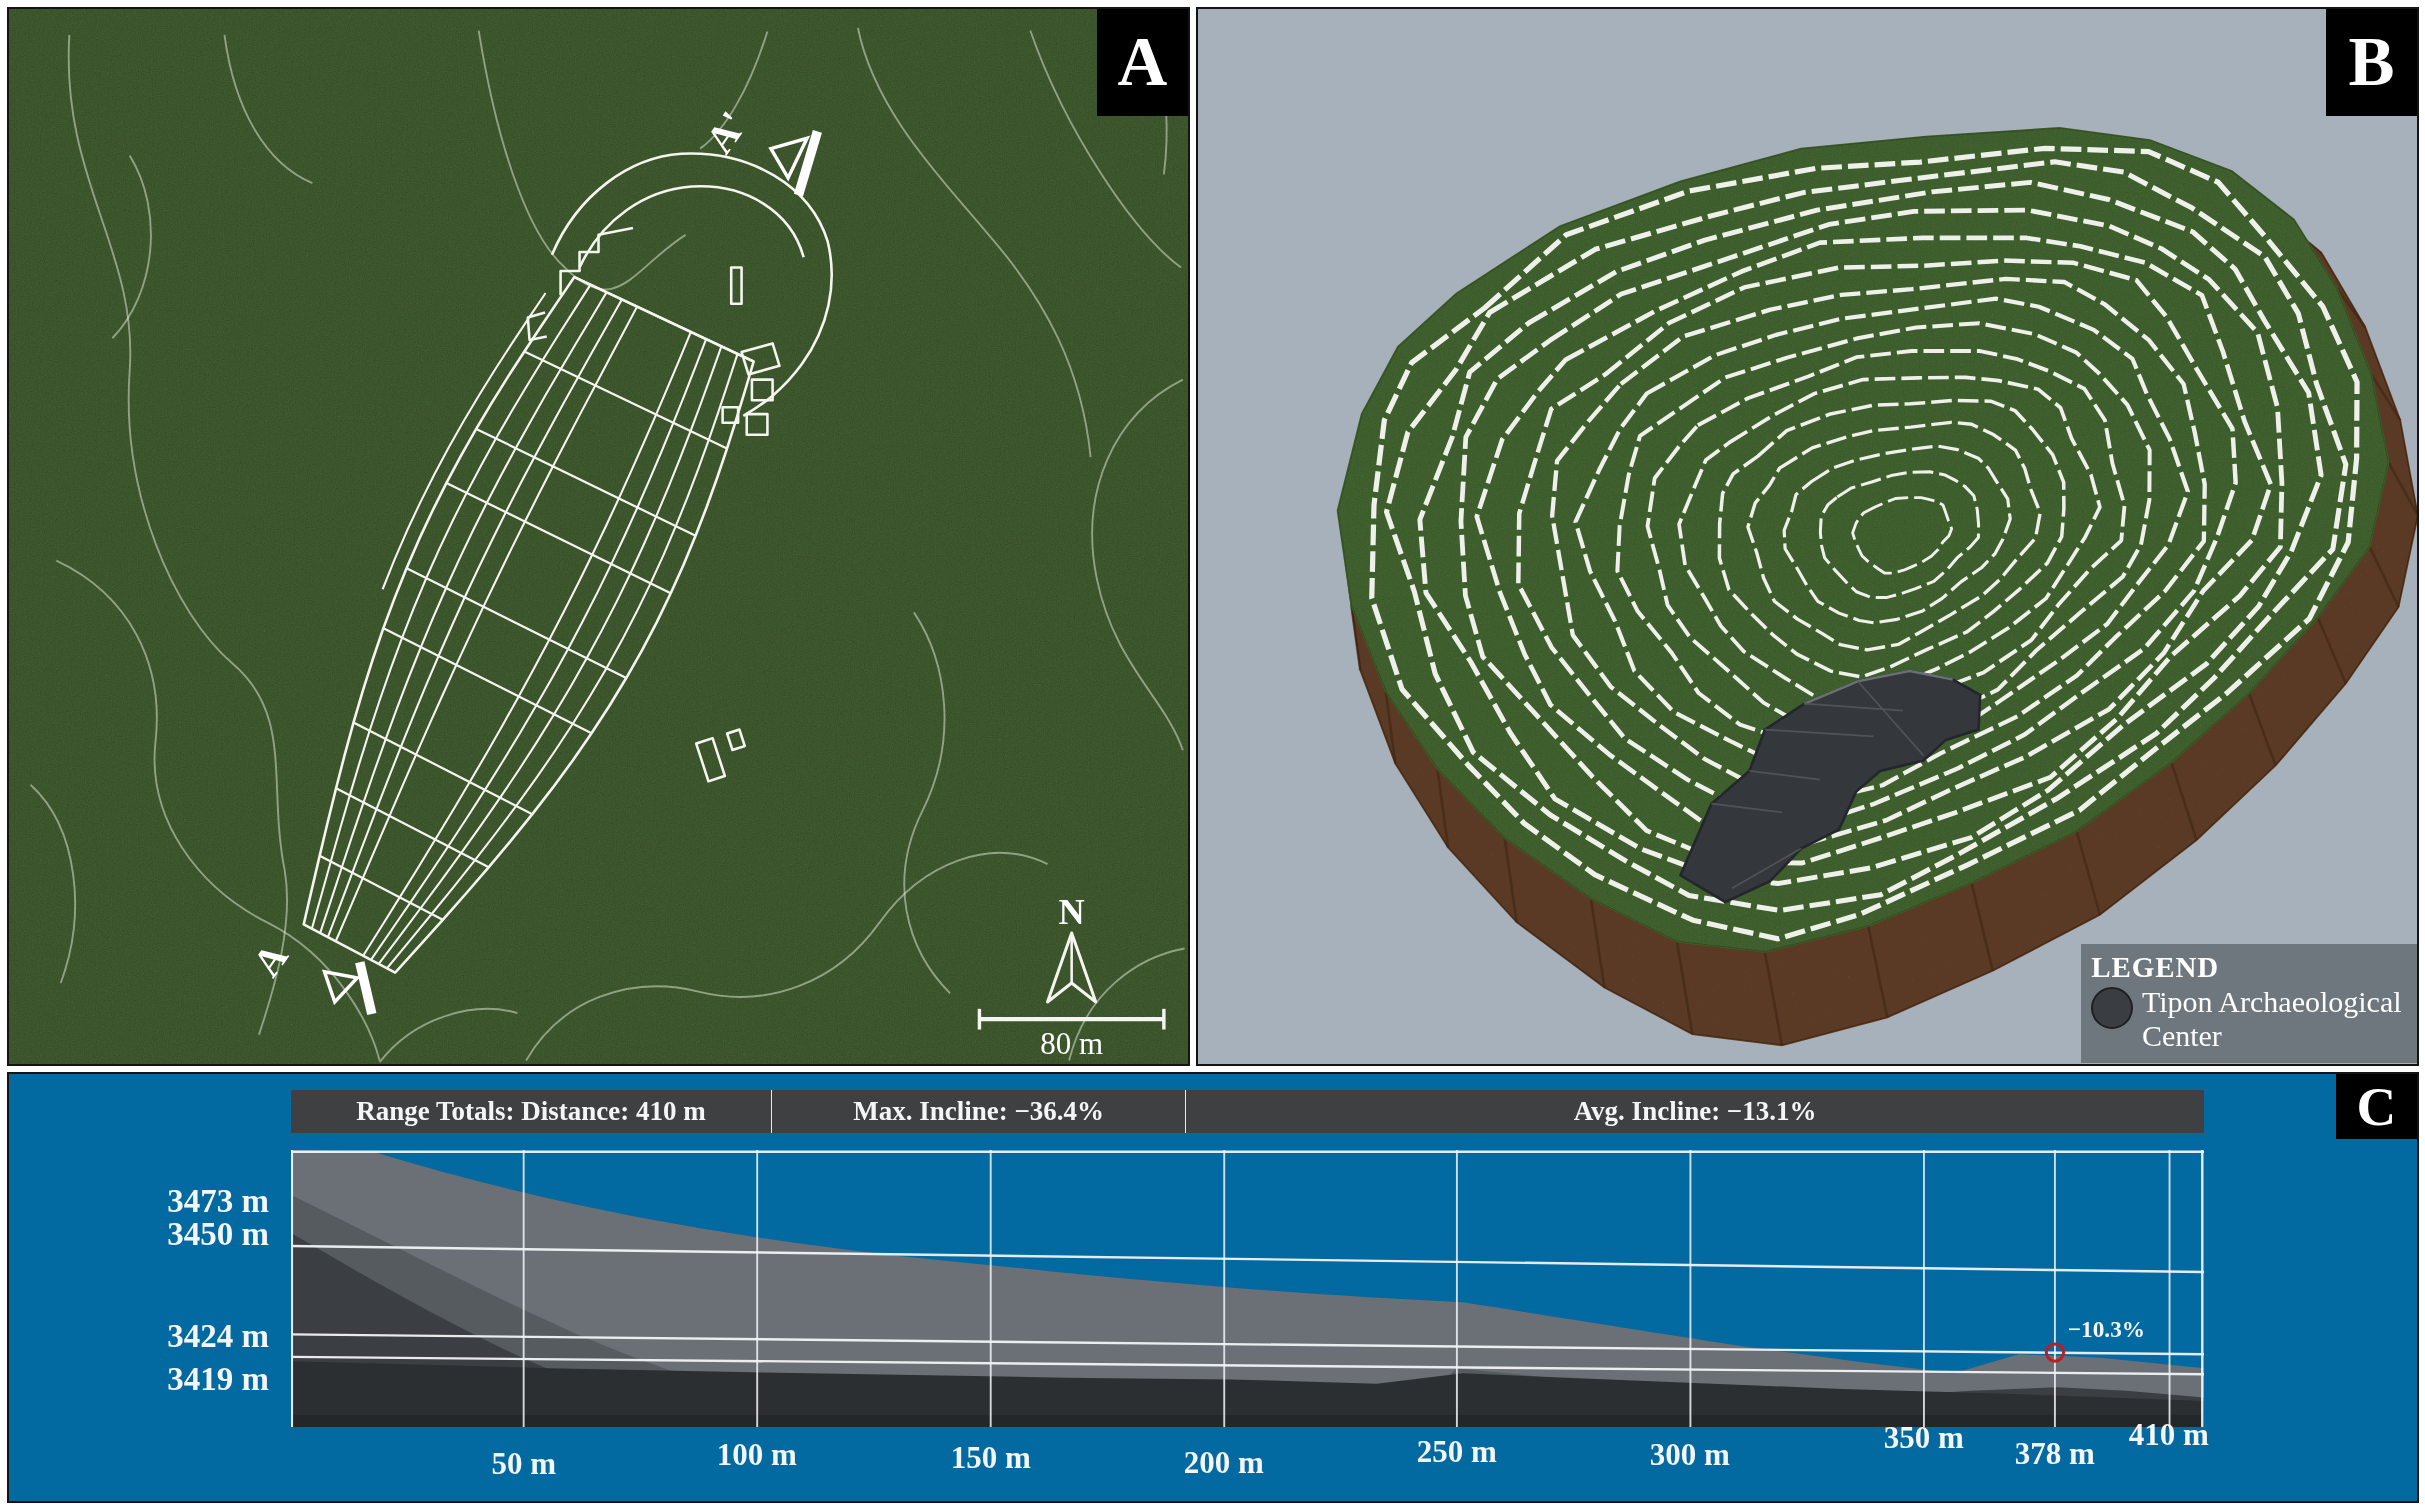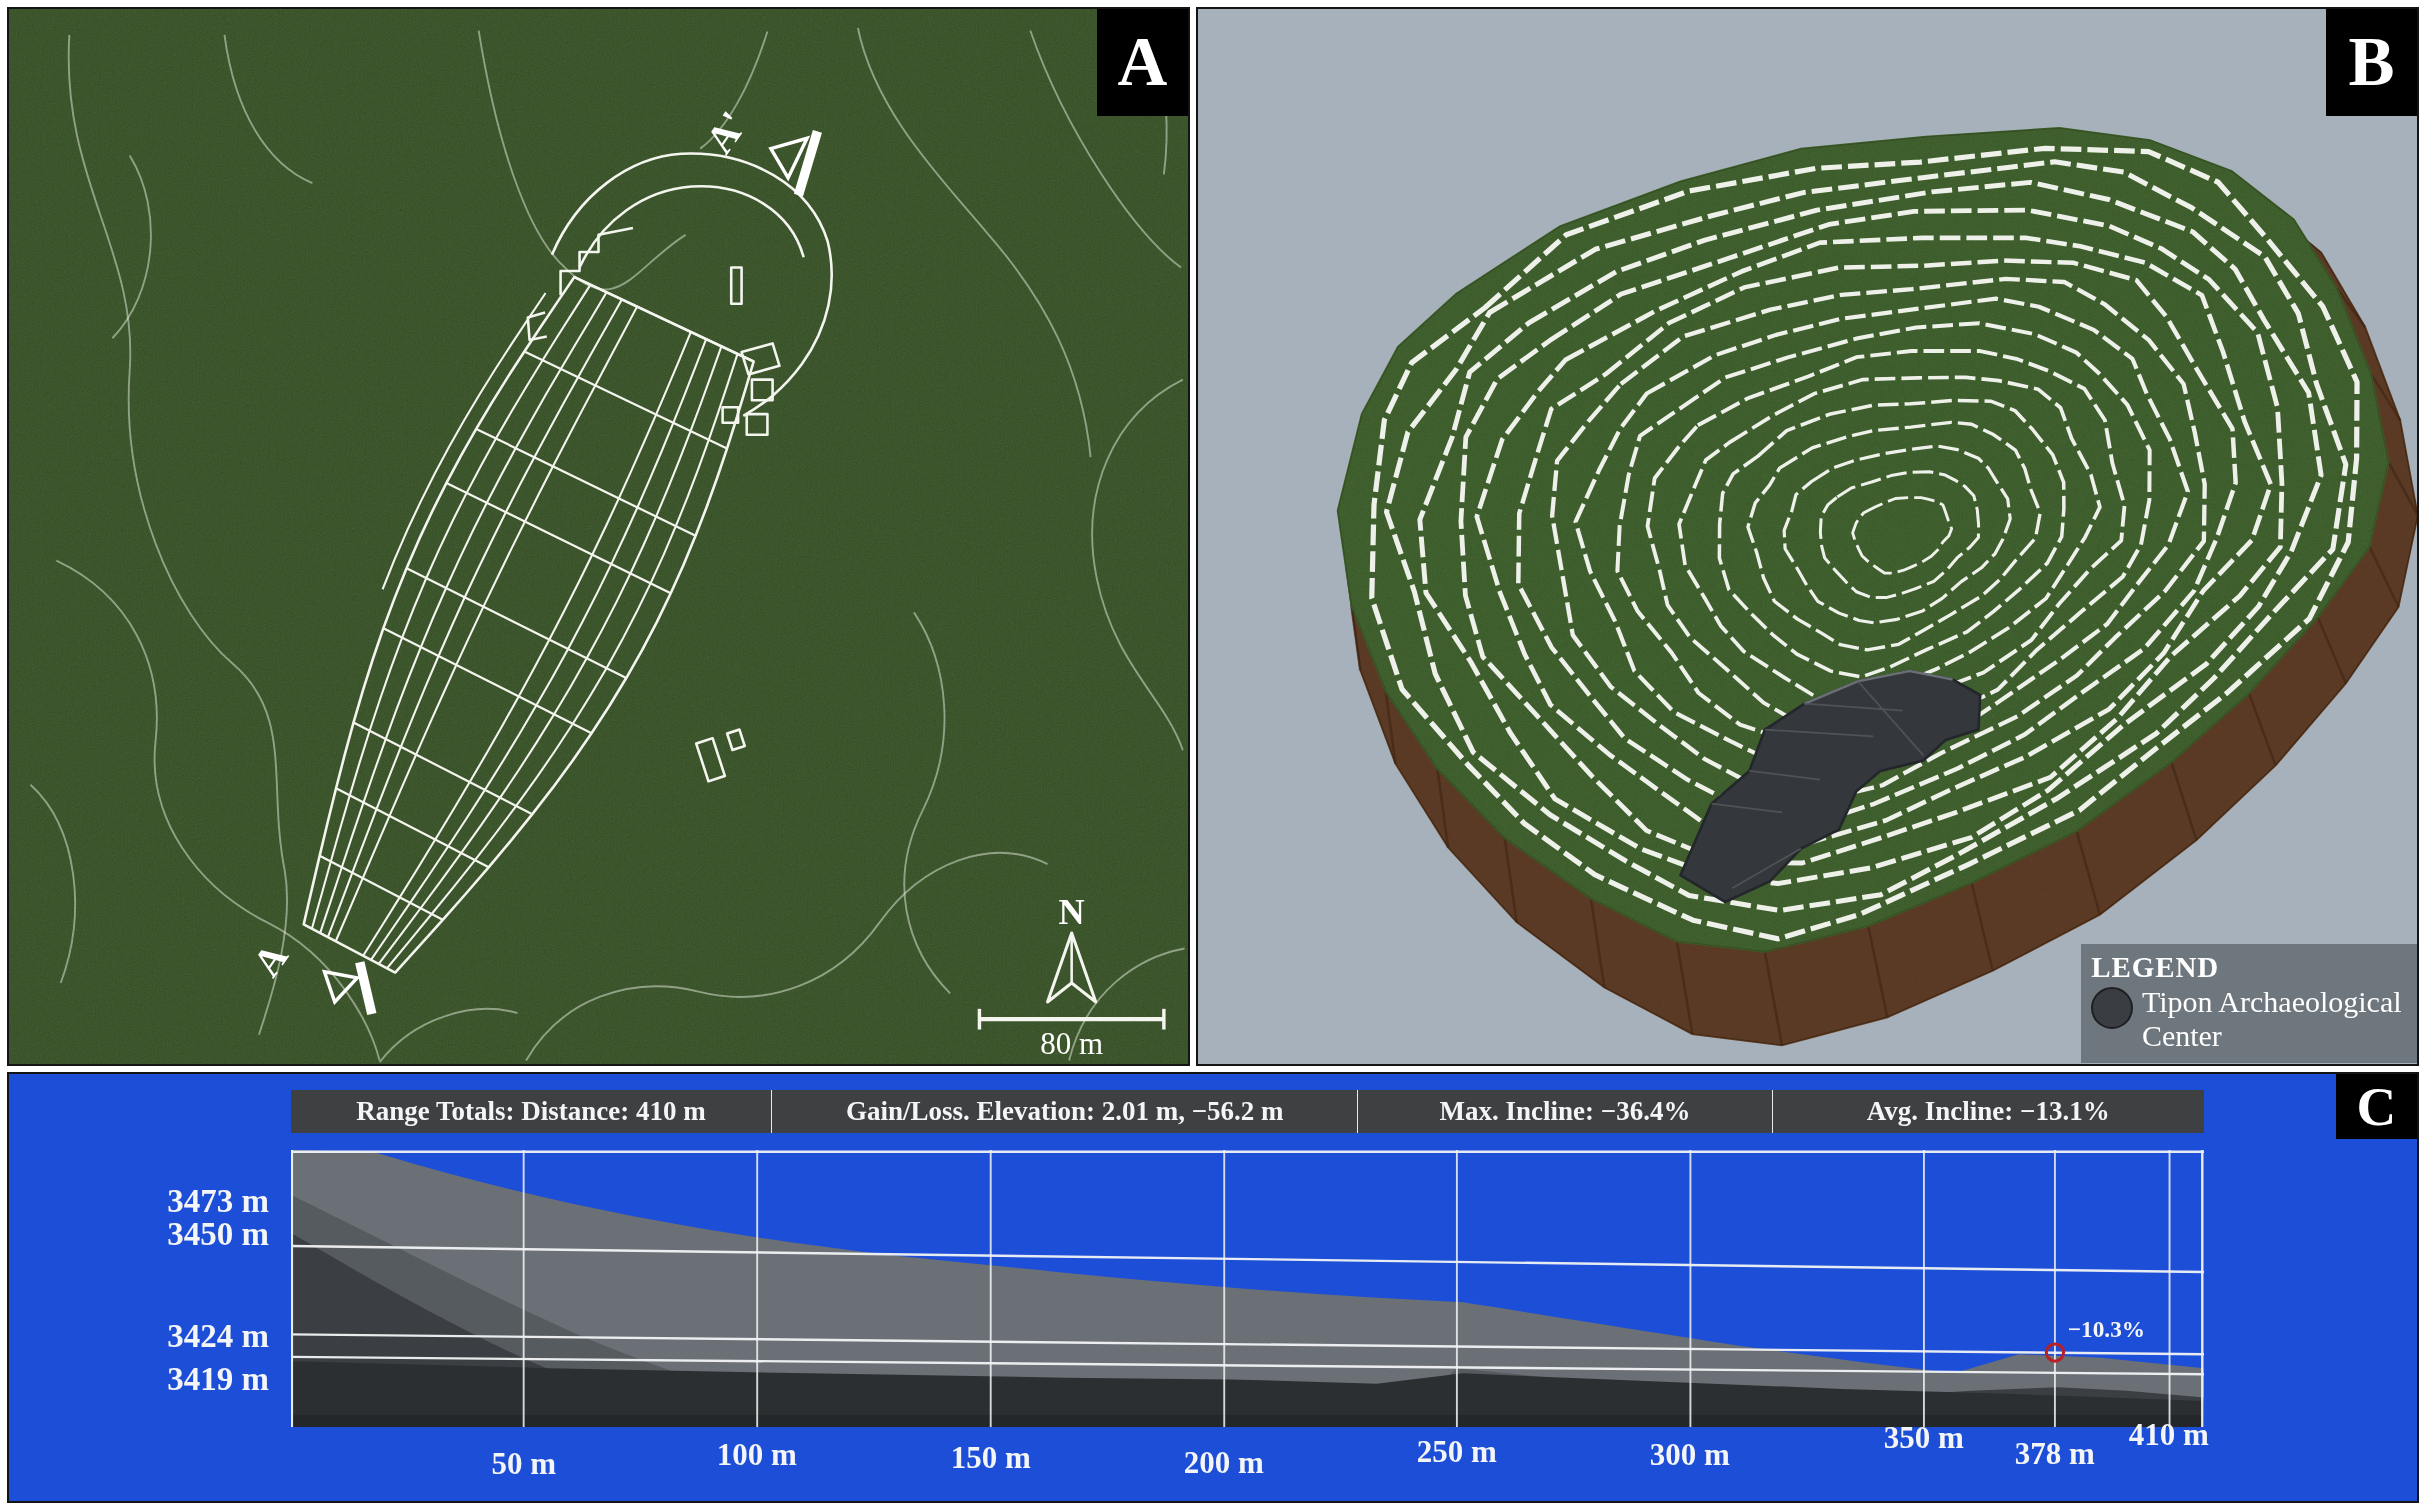--- a/index.html
+++ b/index.html
@@ -1,20 +1,20 @@
 <!DOCTYPE html>
 <html style="font-size:13.8px"><head>
 <meta charset="utf-8">
 <style>
   html,body{margin:0;padding:0;background:#ffffff;}
   .figure{position:relative;width:2426px;height:1510px;background:#ffffff;font-family:"Liberation Serif",serif;overflow:hidden;}
   .panel{position:absolute;border:2.6px solid #141414;box-sizing:border-box;overflow:hidden;background:#a6b1bb;}
   #panelA{left:6.9px;top:6.9px;width:1183px;height:1059px;background:#44702c;}
   #panelB{left:1196px;top:6.9px;width:1223px;height:1059px;}
-  #panelC{left:6.9px;top:1072px;width:2412px;height:431px;background:#1d4ed8;}
+  #panelC{left:6.9px;top:1072px;width:2412px;height:431px;background:#0369a1;}
   .panel svg.fill{position:absolute;left:0;top:0;width:100%;height:100%;display:block;}
   .corner{position:absolute;top:0;right:0;width:91px;height:107px;background:#000;color:#fff;
           font:700 69px "Liberation Serif",serif;display:flex;align-items:center;justify-content:center;}
   .corner.small{width:81px;height:65px;font-size:55px;}
   
   .stats-bar{position:absolute;left:282px;top:15.5px;width:1913px;height:43px;display:flex;background:#3e4041;}
   .stat-seg{display:flex;align-items:center;justify-content:center;color:#f4f5f6;
             font:600 27px "Liberation Serif",serif;border-right:1.7px solid #e8eaeb;white-space:nowrap;}
   .stat-seg:last-child{border-right:none;}
   .ylab{position:absolute;left:34px;width:226px;text-align:right;color:#f3f5f6;
@@ -205,21 +205,20 @@
       <div class="legend-item">
         <span class="legend-swatch"></span>
         <span>Tipon Archaeological Center</span>
       </div>
     </div>
   </div>
 
   <div class="panel" id="panelC">
     <div class="stats-bar">
       <div class="stat-seg" style="flex:0 0 25.1%">Range Totals: Distance: 410 m</div>
-      <div class="stat-seg" style="flex:0 0 30.6%">Gain/Loss. Elevation: 2.01 m, −56.2 m</div>
       <div class="stat-seg" style="flex:0 0 21.6%">Max. Incline: −36.4%</div>
       <div class="stat-seg" style="flex:1">Avg. Incline: −13.1%</div>
     </div>
 
     <div id="yLabels"></div>
 
     <svg id="profileSvg" viewBox="0 0 2220 320" preserveAspectRatio="none">
 
       <g>
         <path fill="#6a7076" d="M0,0 L95,2 C300,64 480,96 700,122 C900,142 1050,158 1250,170 L1360,176 C1450,190 1550,206 1680,226 L1830,246 L1930,258 L2005,236 L2100,240 L2220,252 L2220,320 L0,320 Z"></path>

